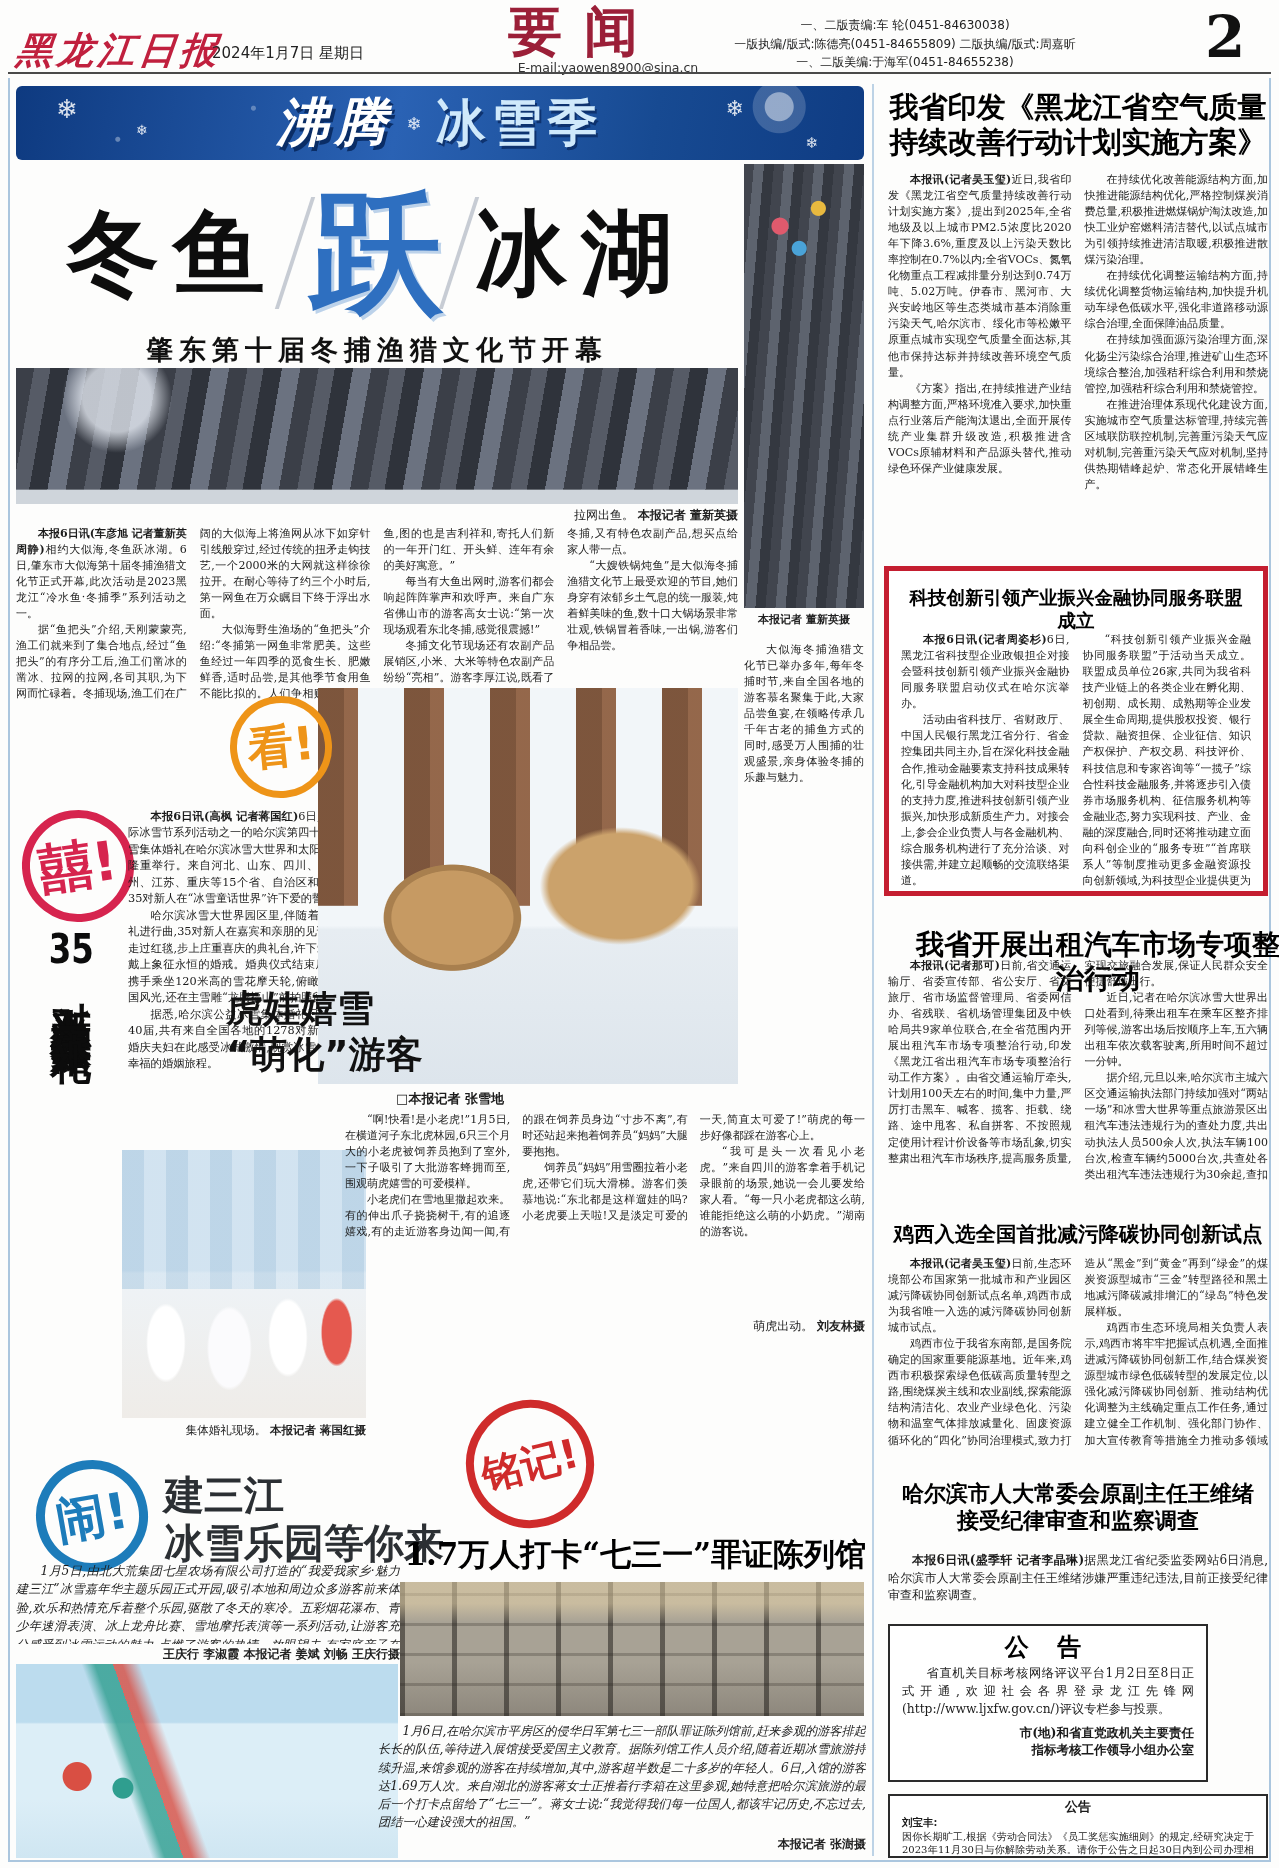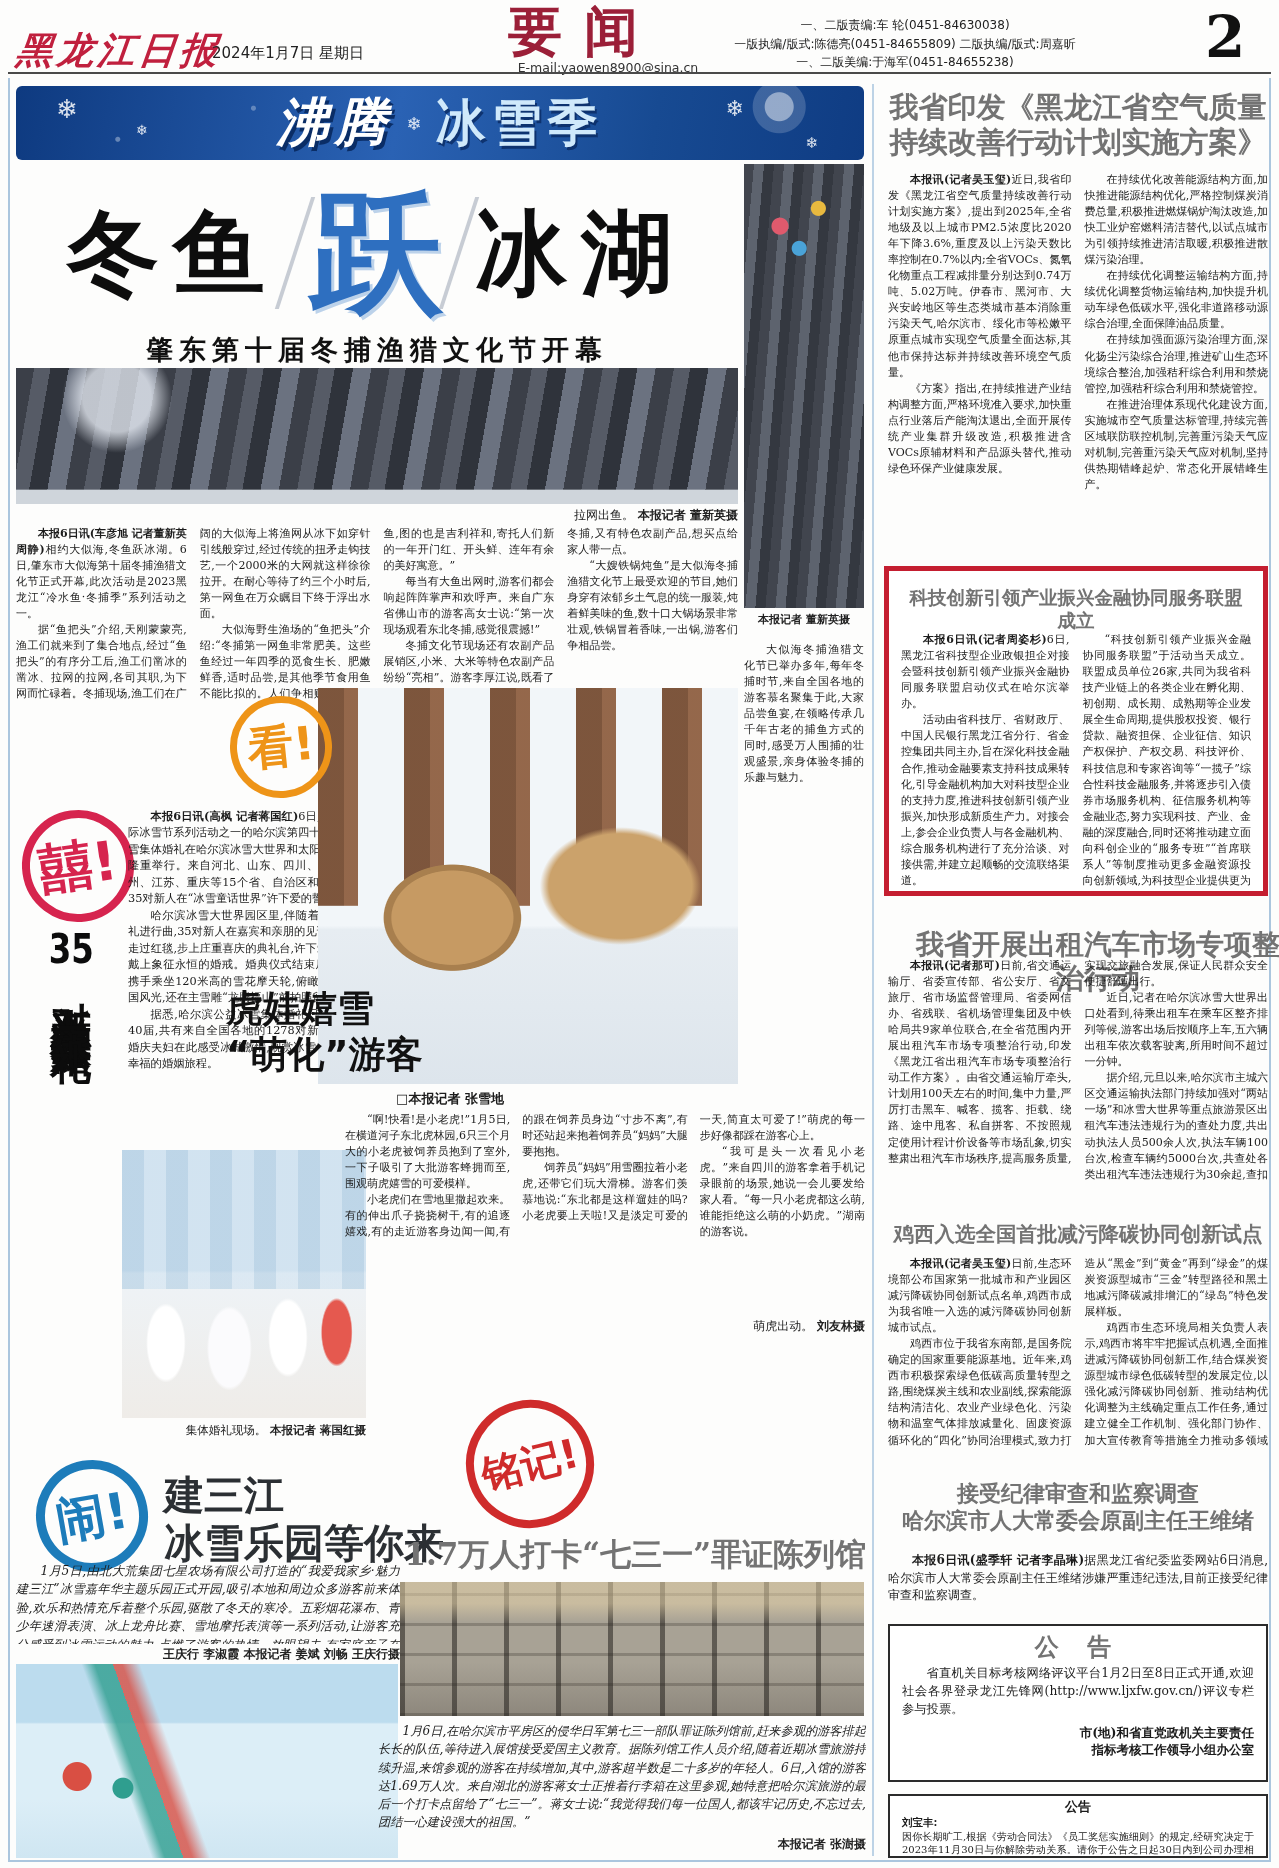--- a/index.html
+++ b/index.html
@@ -36,21 +36,21 @@
   .hl-blue{font-size:132px;font-weight:900;color:#2e6fc0;line-height:1;text-shadow:3px 3px 0 #bcd2ea;}
   .slash{width:4px;height:112px;background:#c7ccd4;transform:skewX(-18deg);}
   .subtitle{font-size:27px;font-weight:700;letter-spacing:6px;color:#111;}
   
   .body-col{font-size:11px;line-height:1.46;text-align:justify;overflow:hidden;color:#1c1c1c;}
   .body-col p{margin:0;text-indent:2em;}
   .cols2{column-count:2;column-gap:13px;}
   .cols3{column-count:3;column-gap:12px;}
   .cols4{column-count:4;column-gap:13px;}
   .lead{font-weight:bold;}
-  .art-title{font-weight:900;color:#737373;text-align:center;line-height:1.22;}
+  .art-title{font-weight:900;color:#000000;text-align:center;line-height:1.22;}
   .cap{font-size:12px;color:#222;}
   .credit{font-weight:bold;}
   .ital{font-style:italic;}
   
   .stamp{border-radius:50%;display:flex;align-items:center;justify-content:center;
          font-weight:900;box-sizing:border-box;background:rgba(255,255,255,.0);}
   .stamp-xi{border:8px solid #d6244e;color:#d6244e;transform:rotate(-8deg);font-size:54px;}
   .stamp-kan{border:7px solid #ee9418;color:#ee9418;transform:rotate(-6deg);font-size:46px;}
   .stamp-nao{border:9px solid #1d7cba;color:#1d7cba;transform:rotate(-10deg);font-size:50px;}
   .stamp-mj{border:8px solid #cf2b2b;color:#cf2b2b;transform:rotate(-14deg);font-size:40px;}
@@ -236,28 +236,28 @@
   </div>
 
   <div class="abs art-title" style="left:888px;top:1222px;width:380px;font-size:20.5px;">鸡西入选全国首批减污降碳协同创新试点</div>
   <div class="abs body-col cols2" style="left:888px;top:1256px;width:380px;height:205px;">
     <p><span class="lead">本报讯(记者吴玉玺)</span><span>日前,生态环境部公布国家第一批城市和产业园区减污降碳协同创新试点名单,鸡西市成为我省唯一入选的减污降碳协同创新城市试点。</span></p>
     <p>鸡西市位于我省东南部,是国务院确定的国家重要能源基地。近年来,鸡西市积极探索绿色低碳高质量转型之路,围绕煤炭主线和农业副线,探索能源结构清洁化、农业产业绿色化、污染物和温室气体排放减量化、固废资源循环化的“四化”协同治理模式,致力打造从“黑金”到“黄金”再到“绿金”的煤炭资源型城市“三金”转型路径和黑土地减污降碳减排增汇的“绿岛”特色发展样板。</p>
     <p>鸡西市生态环境局相关负责人表示,鸡西市将牢牢把握试点机遇,全面推进减污降碳协同创新工作,结合煤炭资源型城市绿色低碳转型的发展定位,以强化减污降碳协同创新、推动结构优化调整为主线确定重点工作任务,通过建立健全工作机制、强化部门协作、加大宣传教育等措施全力推动多领域减污降碳协同增效,推动协同创新格局尽快形成。</p>
   </div>
 
   <div class="abs art-title" style="left:888px;top:1480px;width:380px;font-size:22px;">
+    <div>哈尔滨市人大常委会原副主任王维绪</div>
     <div>接受纪律审查和监察调查</div>
-    <div>哈尔滨市人大常委会原副主任王维绪</div>
   </div>
   <div class="abs body-col" style="left:888px;top:1552px;width:380px;height:62px;font-size:12px;">
     <p><span class="lead">本报6日讯(盛季轩 记者李晶琳)</span><span>据黑龙江省纪委监委网站6日消息,哈尔滨市人大常委会原副主任王维绪涉嫌严重违纪违法,目前正接受纪律审查和监察调查。</span></p>
   </div>
 
-  <div class="abs notice" style="left:888px;top:1624px;width:380px;height:158px;">
+  <div class="abs notice" style="left:888px;top:1624px;width:320px;height:158px;">
     <div class="art-title" style="font-size:24px;letter-spacing:10px;">公  告</div>
     <div class="body-col" style="font-size:12.3px;margin-top:4px;height:56px;">
       <p>省直机关目标考核网络评议平台1月2日至8日正式开通,欢迎社会各界登录龙江先锋网(http://www.ljxfw.gov.cn/)评议专栏参与投票。</p>
     </div>
     <div class="r bold" style="font-size:12.5px;margin-top:4px;">
       <div>市(地)和省直党政机关主要责任</div>
       <div>指标考核工作领导小组办公室</div>
     </div>
   </div>
 

